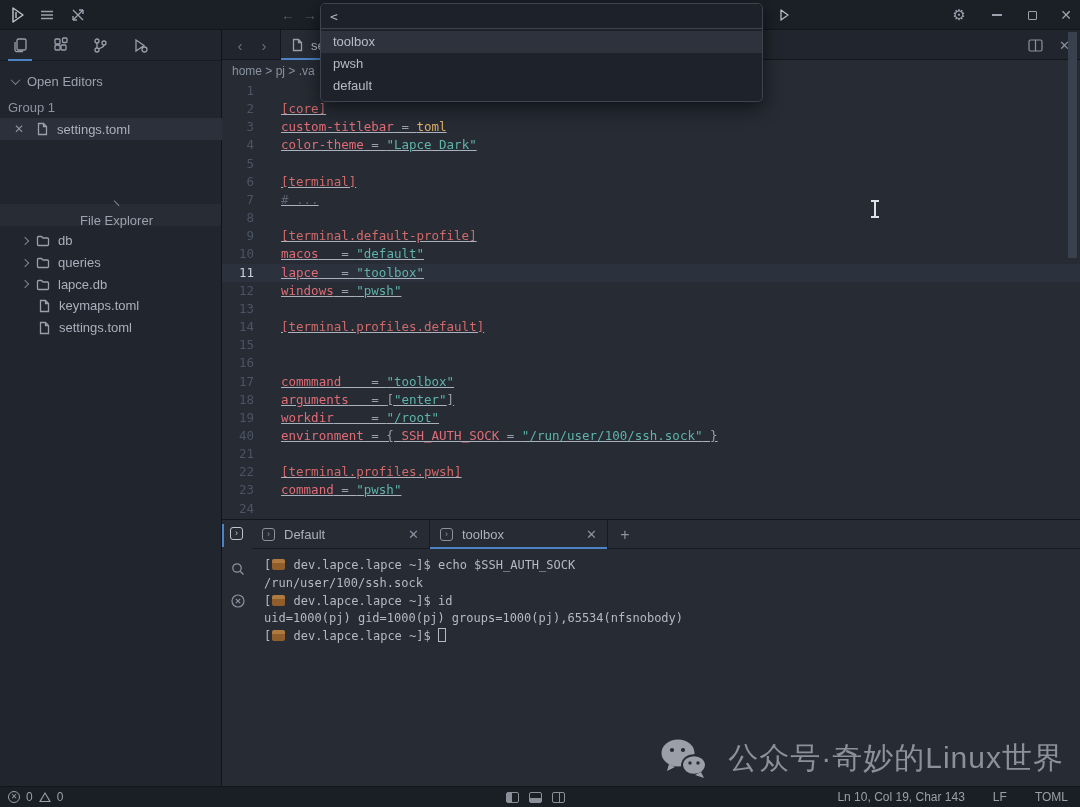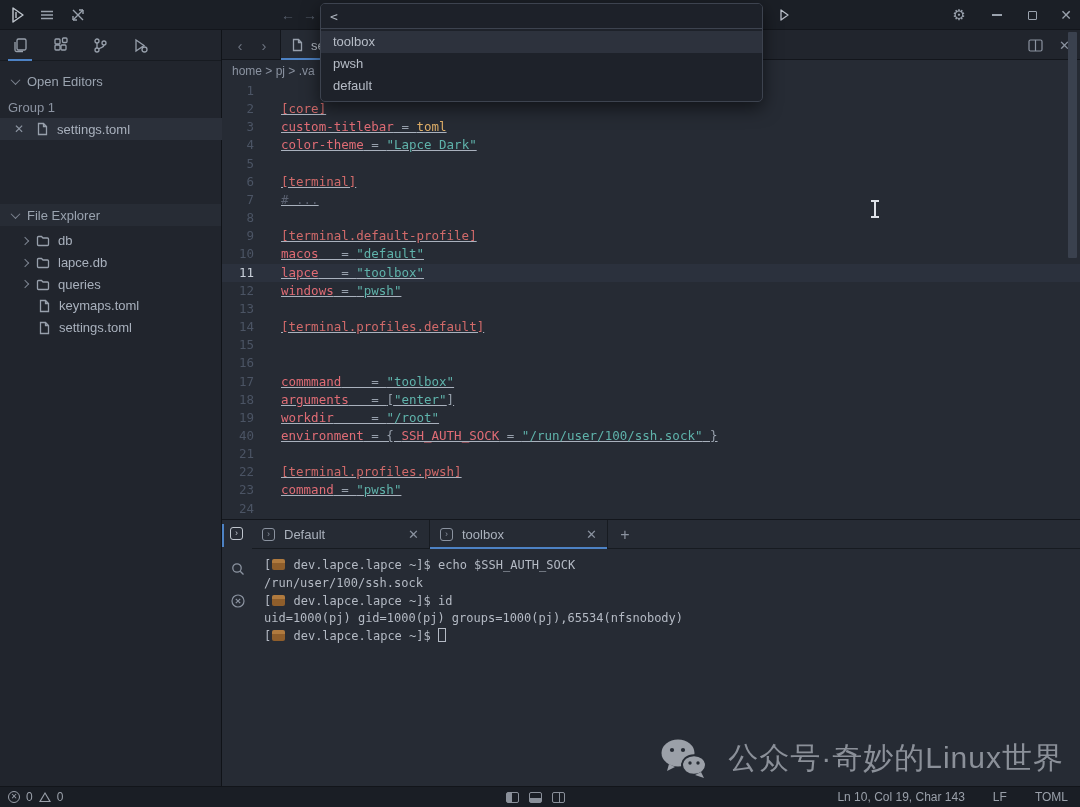--- a/index.html
+++ b/index.html
@@ -48,21 +48,21 @@
   .side-tab.active::after{ content:""; position:absolute; left:0; right:0; bottom:0; height:2px; background:#4d82c4; }
   .icon-svg{ stroke:#98a0ac; fill:none; stroke-width:1.3; }
   .section-hd{ position:absolute; left:0; width:100%; height:22px; display:flex;
     align-items:center; gap:8px; padding-left:12px; color:#9aa3af; }
   .chev{ width:7px; height:7px; border-right:1.4px solid #7c8490; border-bottom:1.4px solid #7c8490; display:inline-block; }
   .chev.down{ transform:rotate(45deg) translate(-1px,-1px); }
   .chev.right{ transform:rotate(-45deg); }
   #group-label{ position:absolute; left:8px; top:68px; height:20px; line-height:20px; color:#8b93a1; }
   #open-editor-item{ position:absolute; left:0; top:88px; width:222px; height:22px;
     background:#2b303a; display:flex; align-items:center; }
-  #explorer-header{ top:174px; background:#272c35; }
+  #explorer-header{ top:174px; background:#272c35;flex-direction:column; }
   #file-tree{ position:absolute; left:0; top:200px; width:222px; }
   .tree-row{ height:21.7px; display:flex; align-items:center; }
   .tree-row .chev{ width:6px; height:6px; margin-left:22px; }
   .tree-row.file-row{ padding-left:30px; }
   .ficon{ flex:0 0 auto; margin:0 8px 0 8px; }
   .fname{ color:#a9b1bd; }
 
   
   #editor-col{ position:absolute; left:222px; top:0; width:858px; height:489px; background:#262b34; }
   #editor-tabbar{ position:absolute; left:0; top:0; width:100%; height:30px;
@@ -241,28 +241,28 @@
             <svg class="icon-svg ficon" width="14" height="13" viewBox="0 0 14 13">
               <path d="M1.5 3.5 a1 1 0 0 1 1-1 h3 l1.5 1.5 h4.5 a1 1 0 0 1 1 1 v5.5 a1 1 0 0 1 -1 1 h-9 a1 1 0 0 1 -1-1 Z"></path>
             </svg>
             <span class="fname">db</span>
           </div>
           <div class="tree-row">
             <span class="chev right"></span>
             <svg class="icon-svg ficon" width="14" height="13" viewBox="0 0 14 13">
               <path d="M1.5 3.5 a1 1 0 0 1 1-1 h3 l1.5 1.5 h4.5 a1 1 0 0 1 1 1 v5.5 a1 1 0 0 1 -1 1 h-9 a1 1 0 0 1 -1-1 Z"></path>
             </svg>
-            <span class="fname">lapce.db</span>
+            <span class="fname">queries</span>
           </div>
           <div class="tree-row">
             <span class="chev right"></span>
             <svg class="icon-svg ficon" width="14" height="13" viewBox="0 0 14 13">
               <path d="M1.5 3.5 a1 1 0 0 1 1-1 h3 l1.5 1.5 h4.5 a1 1 0 0 1 1 1 v5.5 a1 1 0 0 1 -1 1 h-9 a1 1 0 0 1 -1-1 Z"></path>
             </svg>
-            <span class="fname">queries</span>
+            <span class="fname">lapce.db</span>
           </div>
           <div class="tree-row file-row">
             <svg class="icon-svg ficon" width="13" height="14" viewBox="0 0 13 14">
               <path d="M2.5 1.5 h5 l3 3 v8 h-8 Z M7.5 1.5 v3 h3"></path>
             </svg>
             <span class="fname">keymaps.toml</span>
           </div>
           <div class="tree-row file-row">
             <svg class="icon-svg ficon" width="13" height="14" viewBox="0 0 13 14">
               <path d="M2.5 1.5 h5 l3 3 v8 h-8 Z M7.5 1.5 v3 h3"></path>

